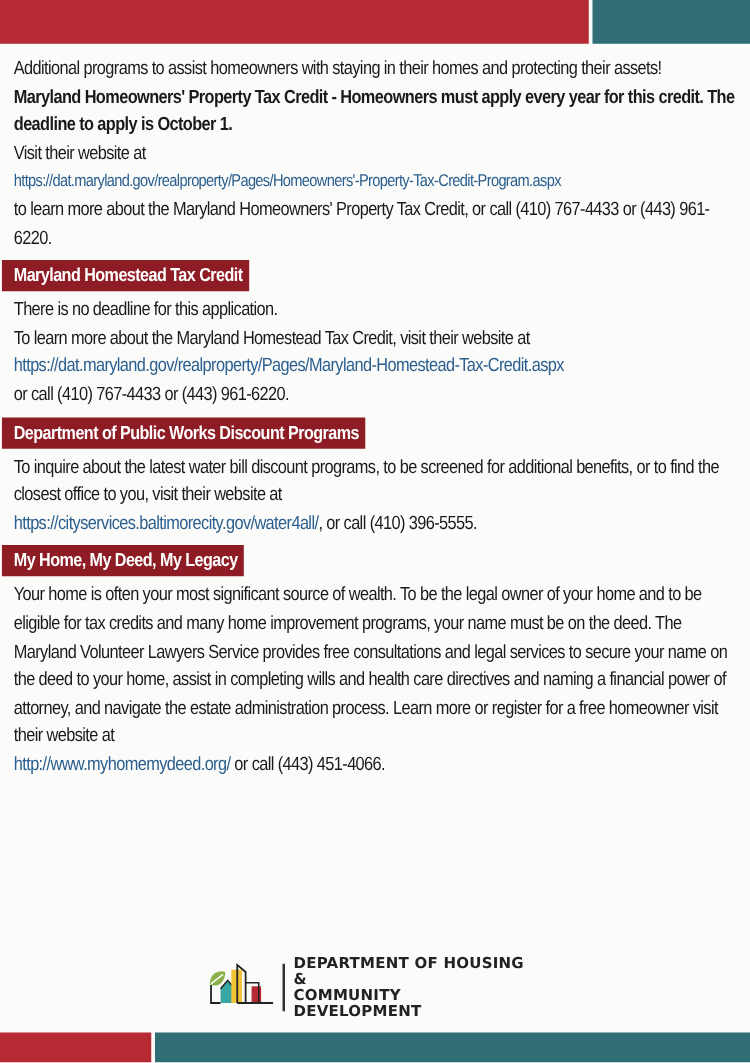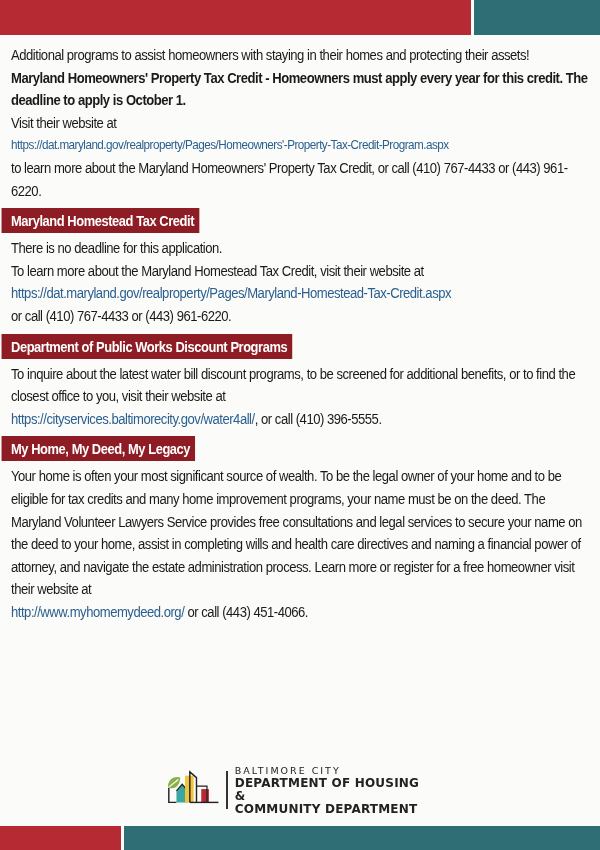--- a/index.html
+++ b/index.html
@@ -83,20 +83,19 @@
     <polygon points="12,22 18,15 24,22 24,34 12,34" fill="#3aa7a3"></polygon>
     <path d="M12 22 L18 15 L24 22" fill="none" stroke="#222" stroke-width="1.3"></path>
     <rect x="21" y="6" width="9" height="28" fill="#f2c43a"></rect>
     <path d="M26 34 L26 2 L33 8 L33 34" fill="none" stroke="#222" stroke-width="1.5"></path>
     <rect x="38" y="20" width="8" height="14" fill="#b52a33"></rect>
     <path d="M33 17 L44 17 L44 34" fill="none" stroke="#222" stroke-width="1.3"></path>
     <path d="M26 34 L56 34" stroke="#222" stroke-width="1.5"></path>
   </svg>
   <div class="logo-divider"></div>
   <div class="logo-text">
-    <div class="logo-l1">BALTIMORE CITY</div>
     <div class="logo-l2">DEPARTMENT OF HOUSING &amp;</div>
-    <div class="logo-l3">COMMUNITY DEPARTMENT</div>
+    <div class="logo-l3">COMMUNITY DEVELOPMENT</div>
   </div>
 </div>
 
 <div class="bar bot-red"></div>
 <div class="bar bot-teal"></div>
 
 </body></html>

